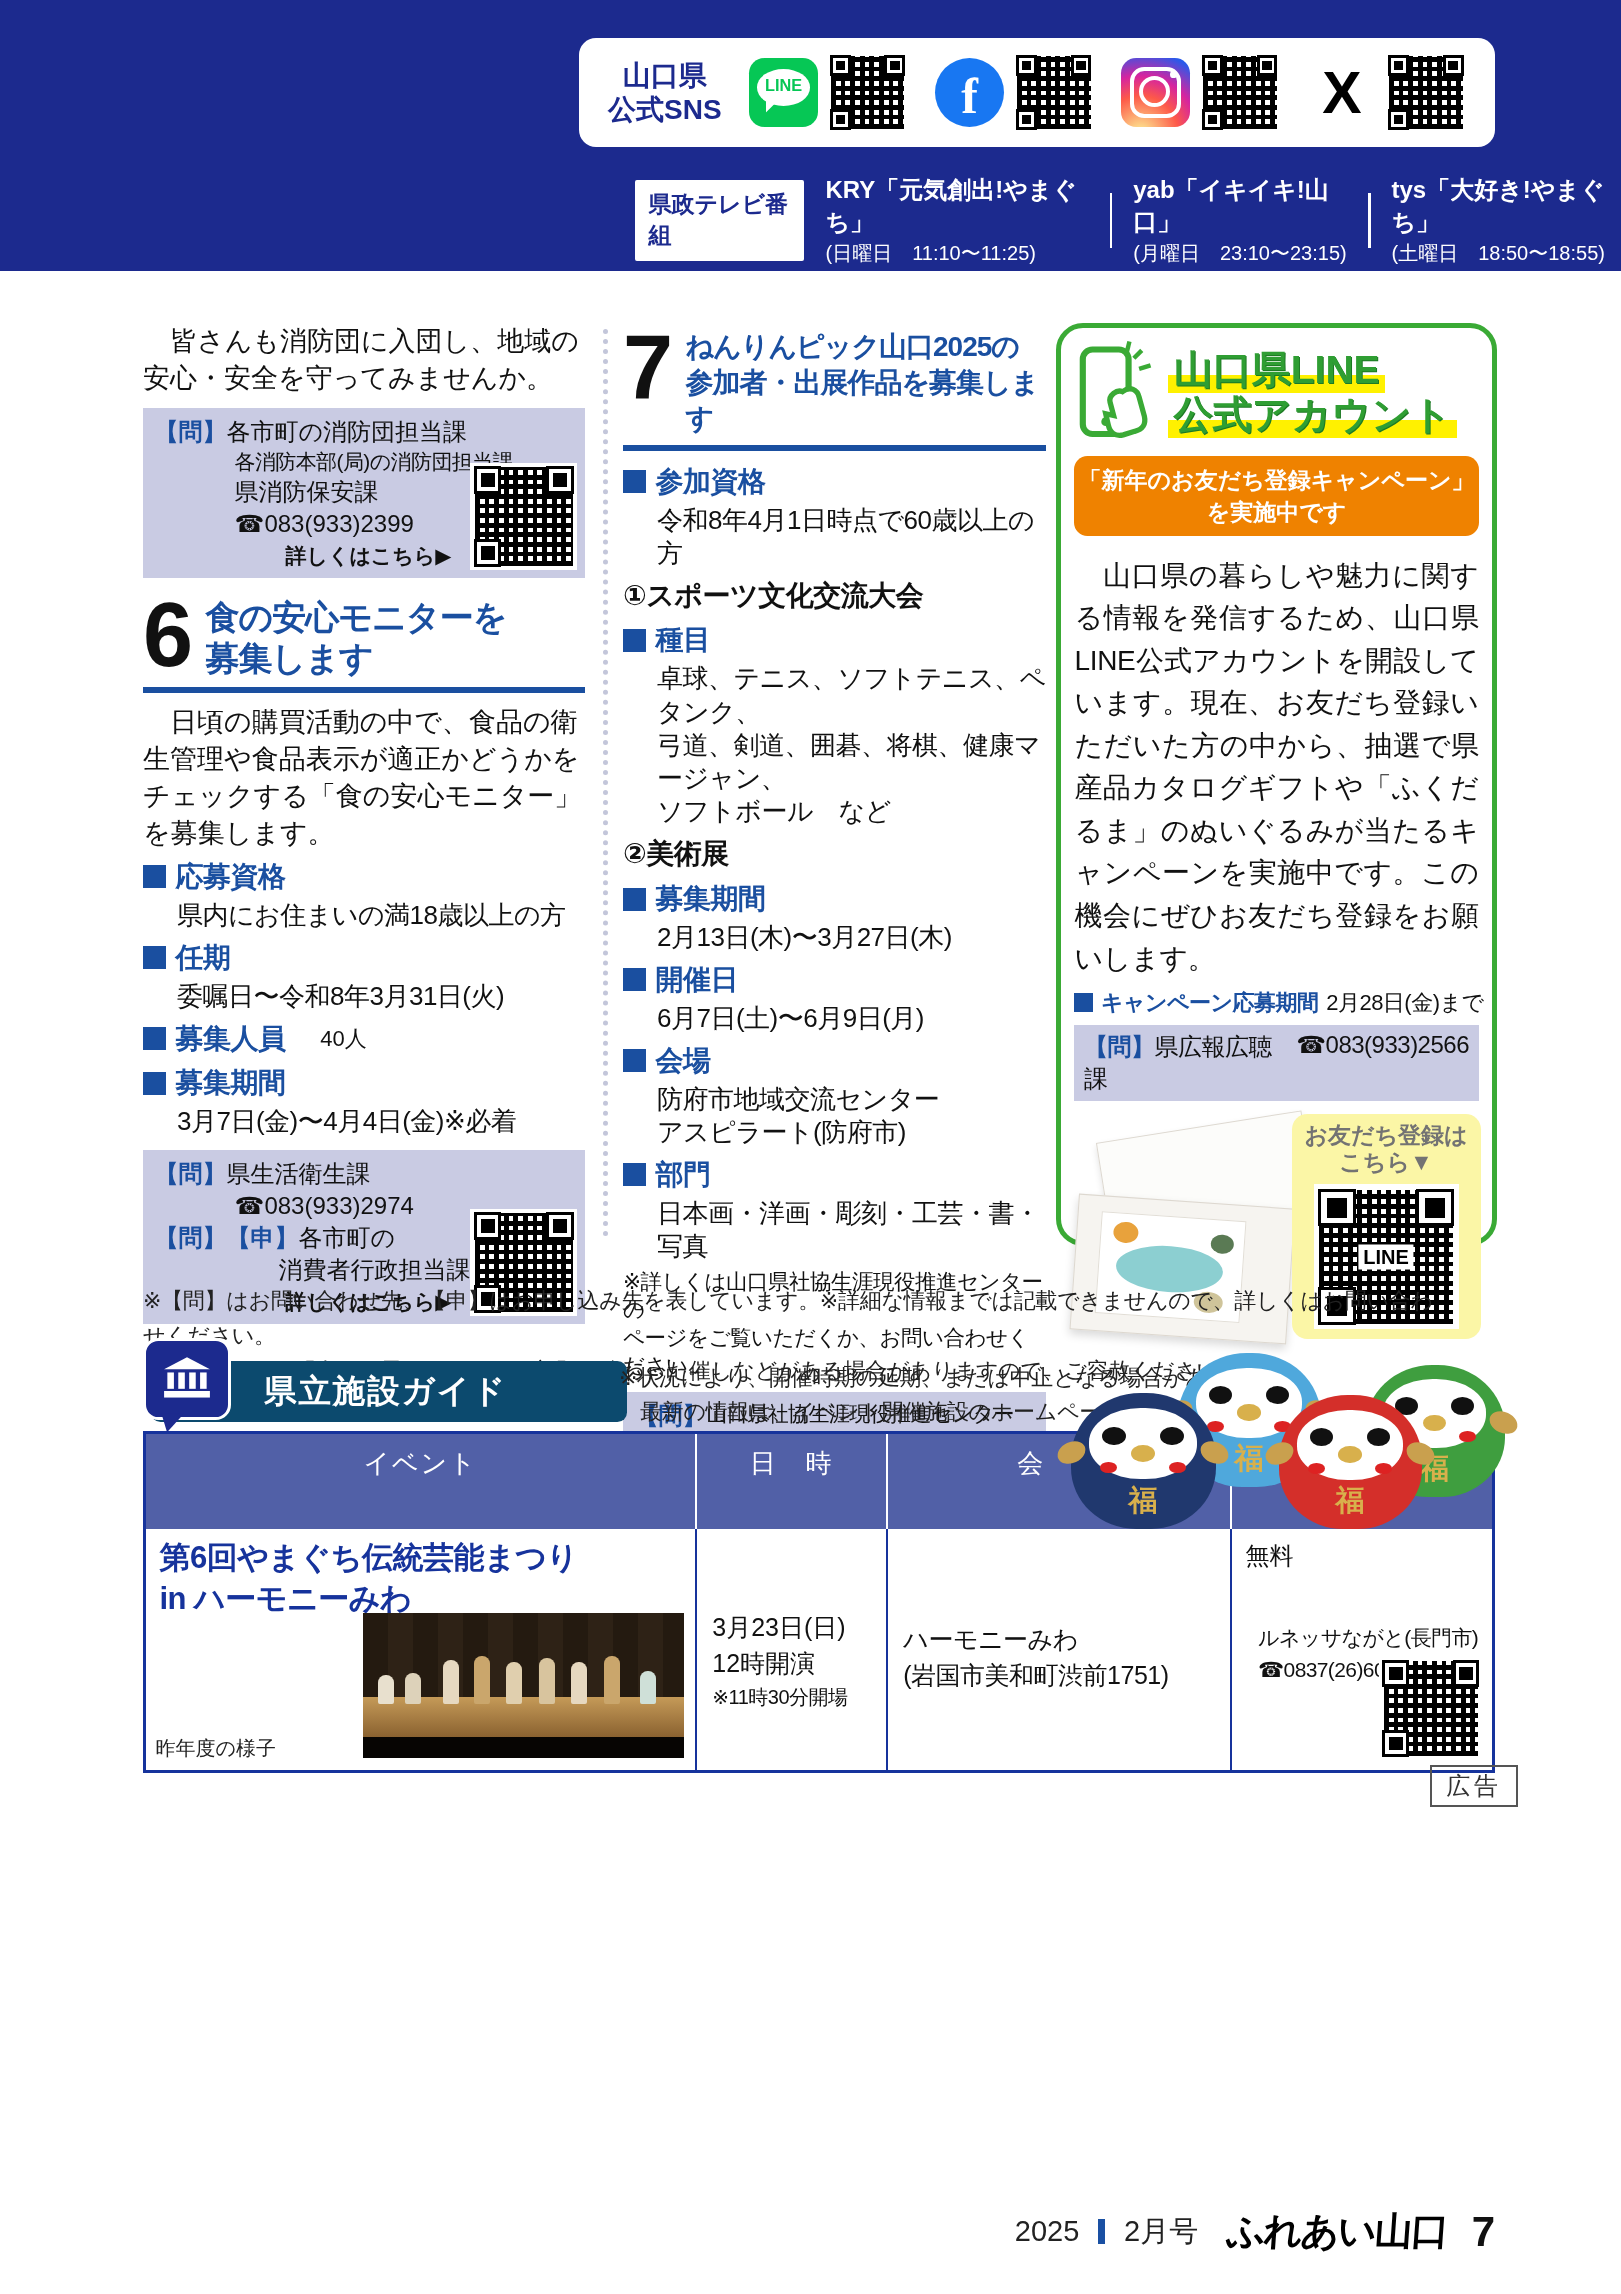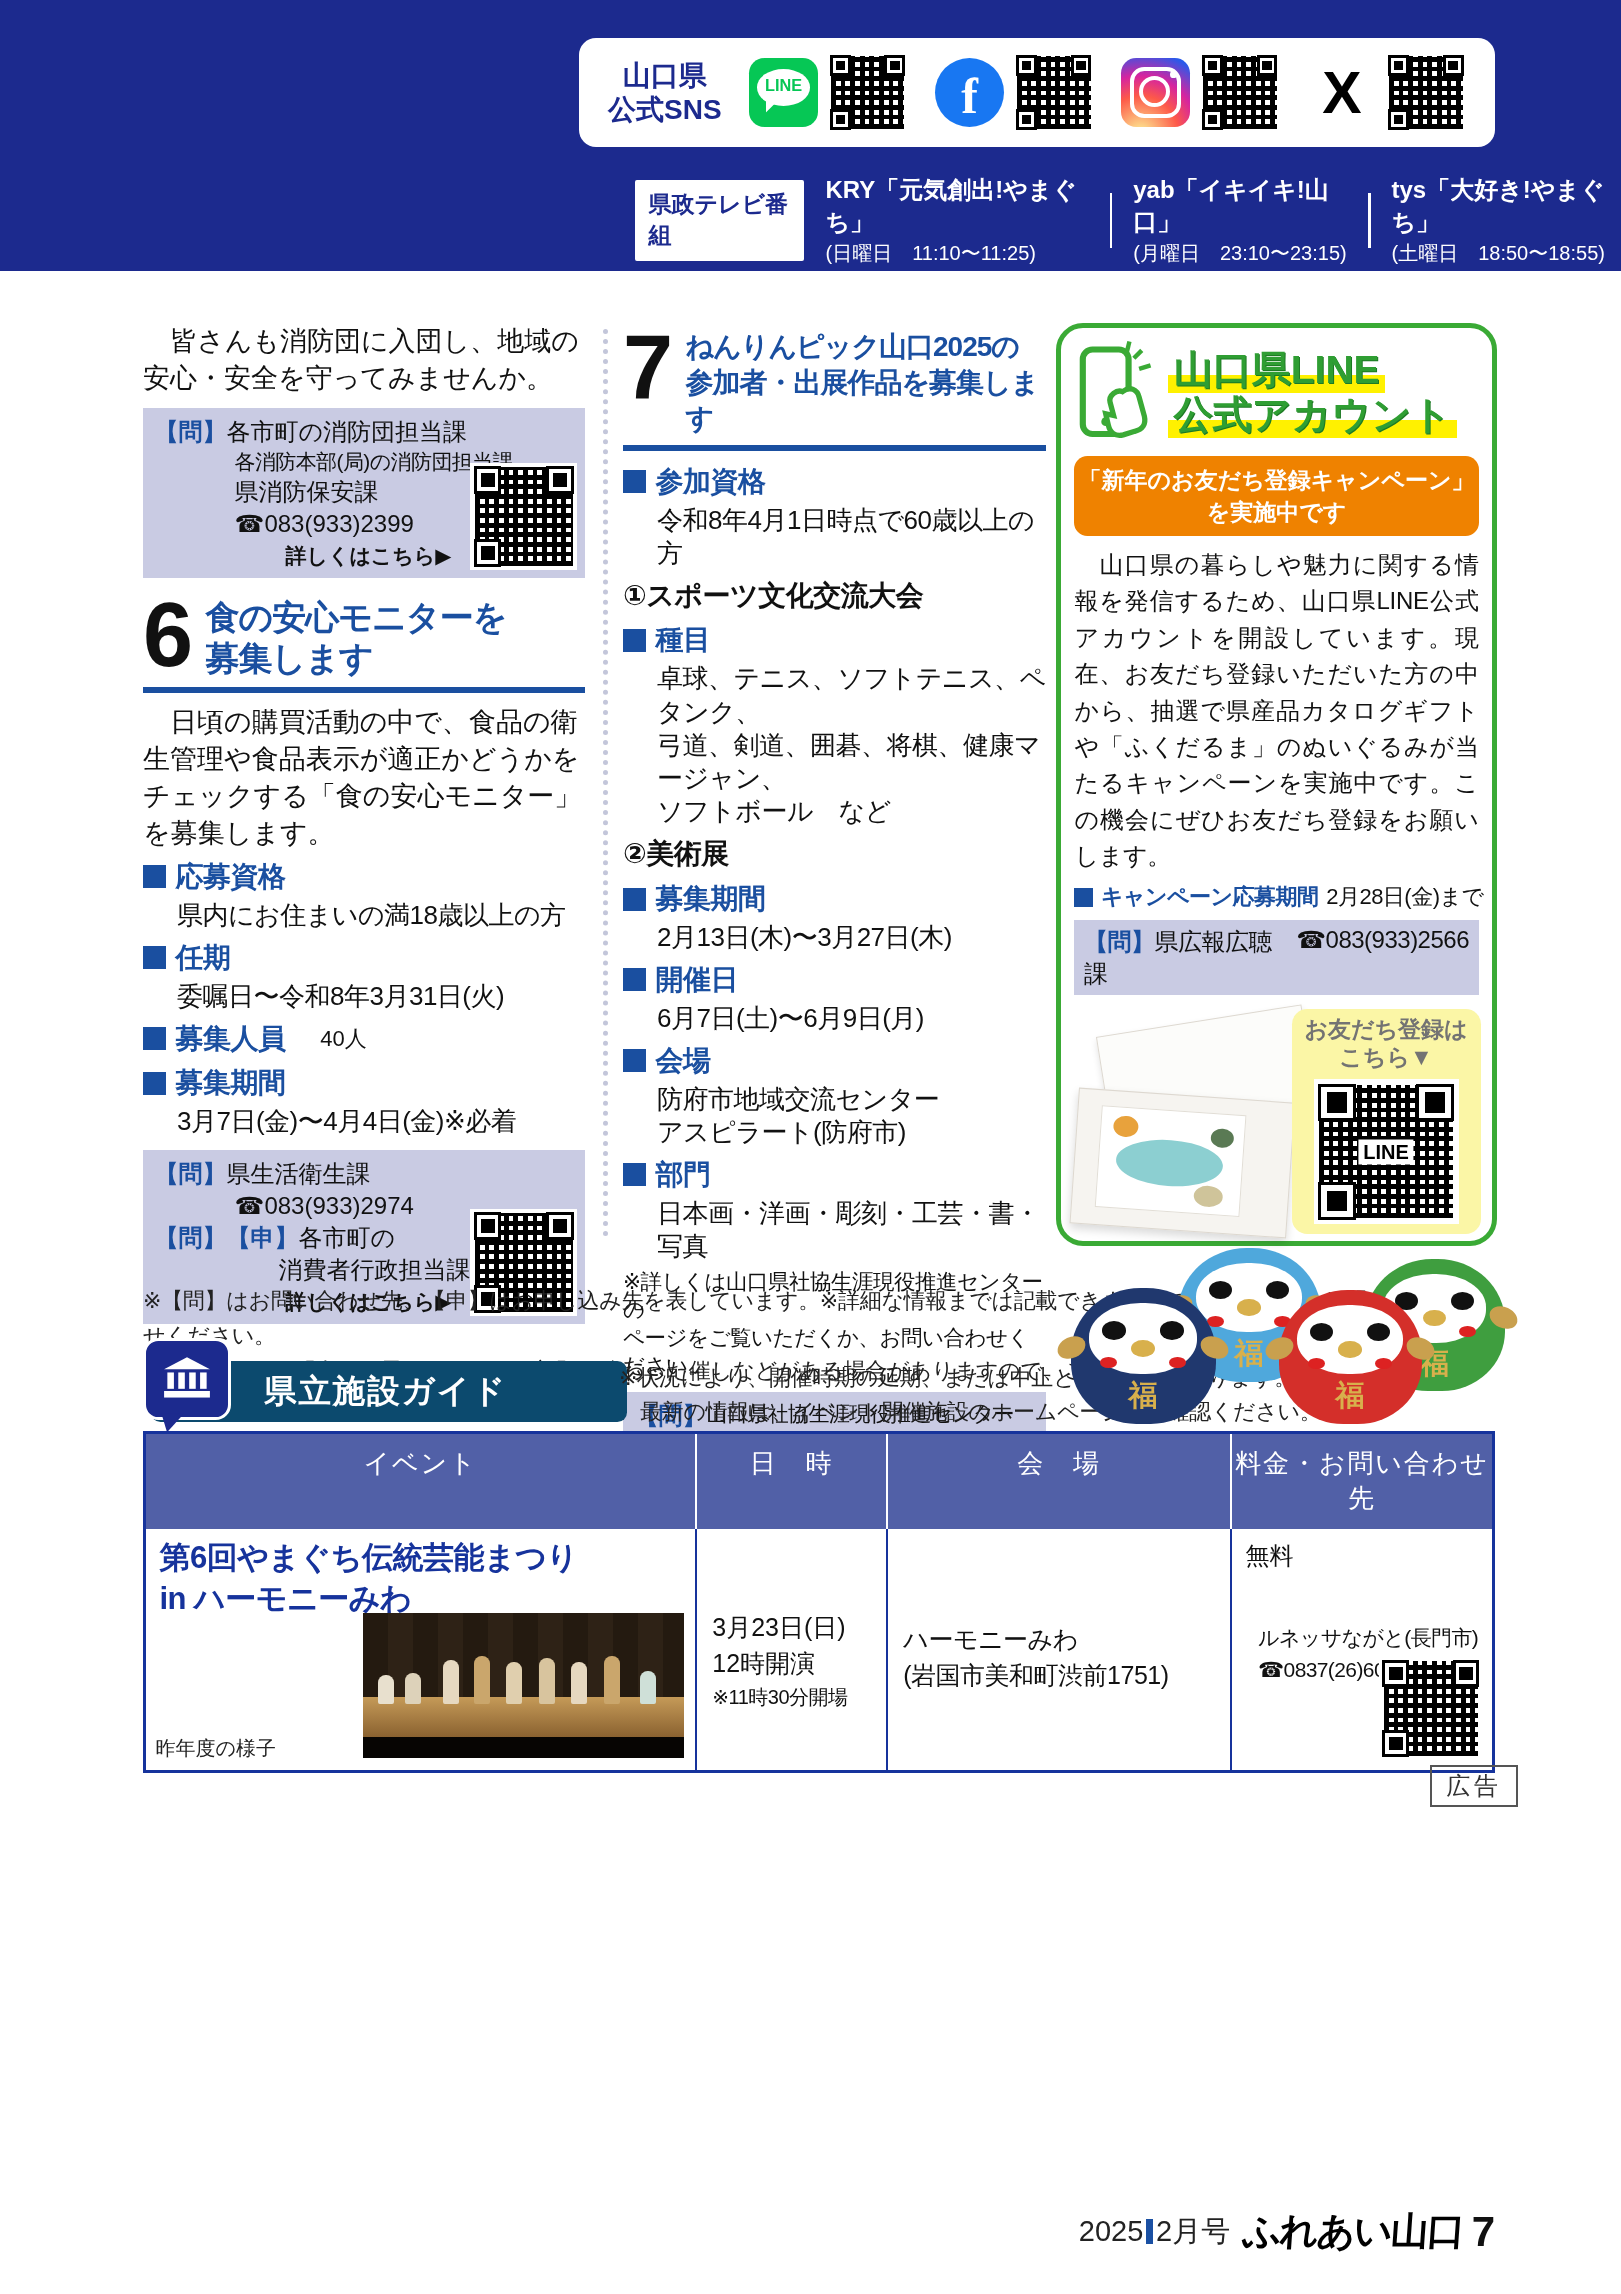--- a/index.html
+++ b/index.html
@@ -79,21 +79,21 @@
   
   .linebox{position:absolute;left:913px;top:0;width:441px;height:923px;background:#fff;
            border:5.7px solid #3aaa35;border-radius:27px;box-sizing:border-box;padding:11.5px 13.4px;}
   .lb-head{display:flex;align-items:center;gap:5.7px;}
   .lb-titles{flex:1;}
   .hl-line{display:inline-block;color:#2f9e33;font-weight:bold;font-size:39px;letter-spacing:0px;
            background:linear-gradient(transparent 60%,#fff100 60%);padding:0 5.7px;line-height:1.15;
            text-shadow:1px 1px 0 #1d7a24;}
   .banner{background:#ef8200;color:#fff;font-weight:bold;border-radius:13.4px;text-align:center;
           font-size:23px;line-height:1.4;padding:7.6px 3.8px;margin-top:9.6px;}
-  .lb-body{font-size:24px;line-height:1.52;margin-top:11px;text-align:justify;letter-spacing:-0.3px;}
+  .lb-body{font-size:28px;line-height:1.52;margin-top:19px;text-align:justify;letter-spacing:-0.3px;}
   .camp{display:flex;align-items:center;gap:7.6px;margin-top:7.6px;white-space:nowrap;}
   .camp .sq{width:19px;height:19px;}
   .camp-label{color:#1a4fa0;font-weight:bold;font-size:22px;letter-spacing:-0.5px;}
   .camp-value{font-size:22px;letter-spacing:-0.5px;}
   .lb-contact{background:#c9cbe3;padding:5.7px 9.6px;font-size:24px;margin-top:7.6px;display:flex;gap:13.4px;letter-spacing:-0.5px;}
   .lb-photos{position:relative;height:417px;margin-top:9.6px;}
 
   .giftbox{position:absolute;left:0;top:15.3px;width:244px;height:220px;}
   .gb-lid{position:absolute;left:29px;top:0;width:206px;height:105px;background:#fcfcfa;border:1.9px solid #ddd8d0;
           transform:rotate(-9deg);box-shadow:0 3.8px 7.6px rgba(0,0,0,.12);}
@@ -171,21 +171,21 @@
   .c-date .dmain{padding:80px 0 0 15.3px;}
   .c-date .dnote{padding:1.9px 0 0 15.3px;font-size:20px;letter-spacing:-0.5px;}
   .c-venue .vmain{padding:92px 0 0 15.3px;letter-spacing:-0.5px;}
   .c-fee{font-size:24px;}
   .fee{padding:11.5px 0 0 13.4px;}
   .fcontact{padding:50px 0 0 26px;font-size:21px;line-height:1.5;letter-spacing:-0.6px;}
   .qr-fee{position:absolute;right:9.6px;bottom:9.6px;width:103px;height:103px;}
 
   .ad{position:absolute;left:1430px;top:1765px;border:2.9px solid #555;color:#333;font-size:24px;padding:2.9px 14.3px;letter-spacing:3.8px;}
 
-  .footer{position:absolute;right:126px;top:2206px;display:flex;align-items:center;gap:3px;}
+  .footer{position:absolute;right:126px;top:2206px;display:flex;align-items:center;gap:19px;}
   .fy,.fi{font-size:29px;color:#222;}
   .fbar{width:6.7px;height:25px;background:#1a50a3;}
   .flogo{font-size:38px;font-weight:bold;color:#000;transform:skewX(-4deg);letter-spacing:-1.9px;margin-left:9.6px;}
   .fpage{font-size:42px;font-weight:bold;color:#111;margin-left:5.7px;}
 </style>
 </head>
 <body>
 
 <div class="page">
 

